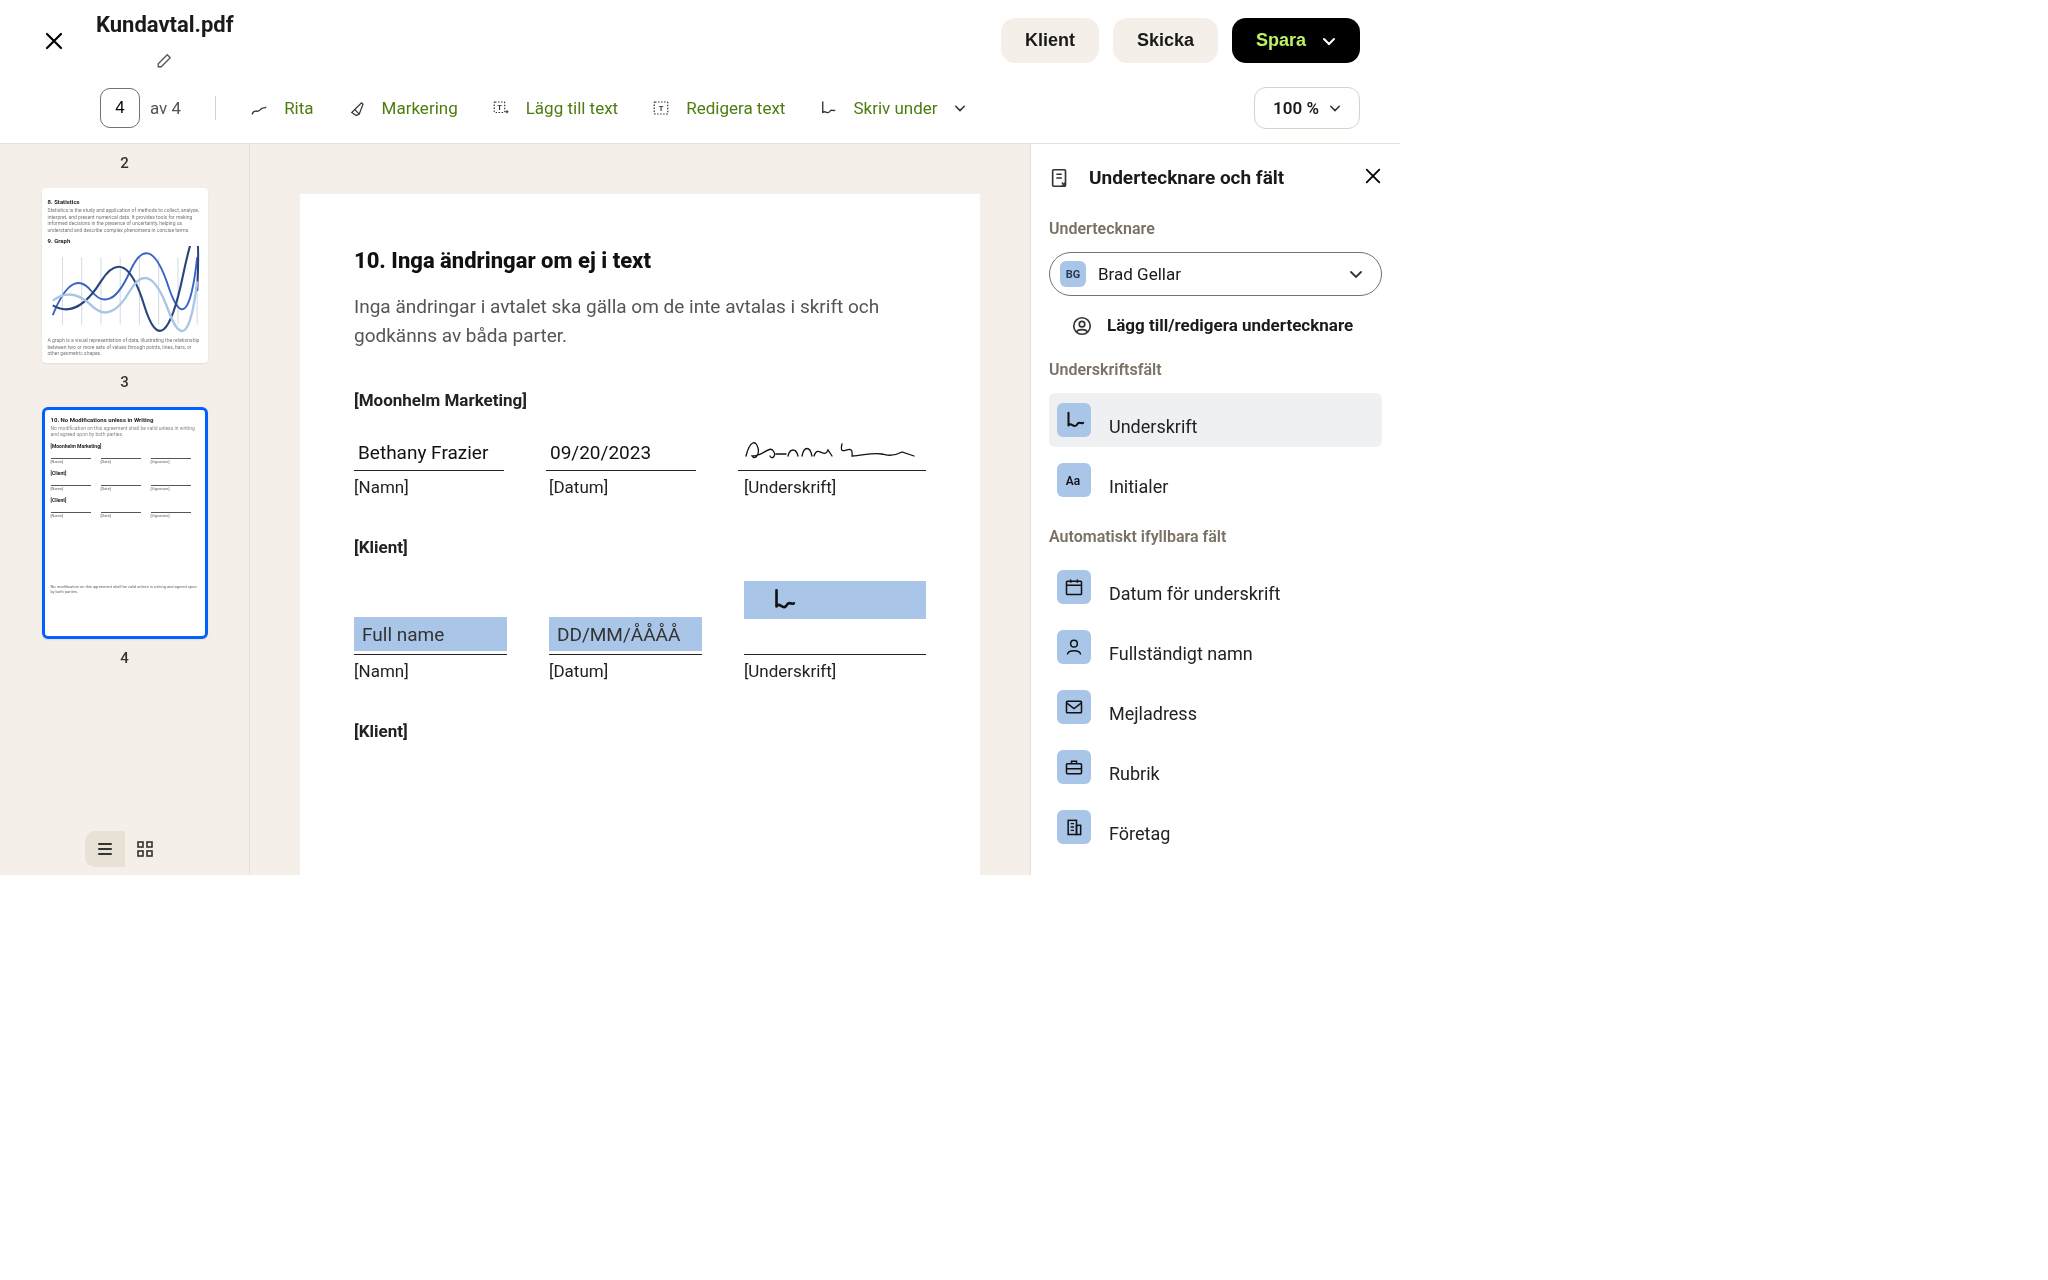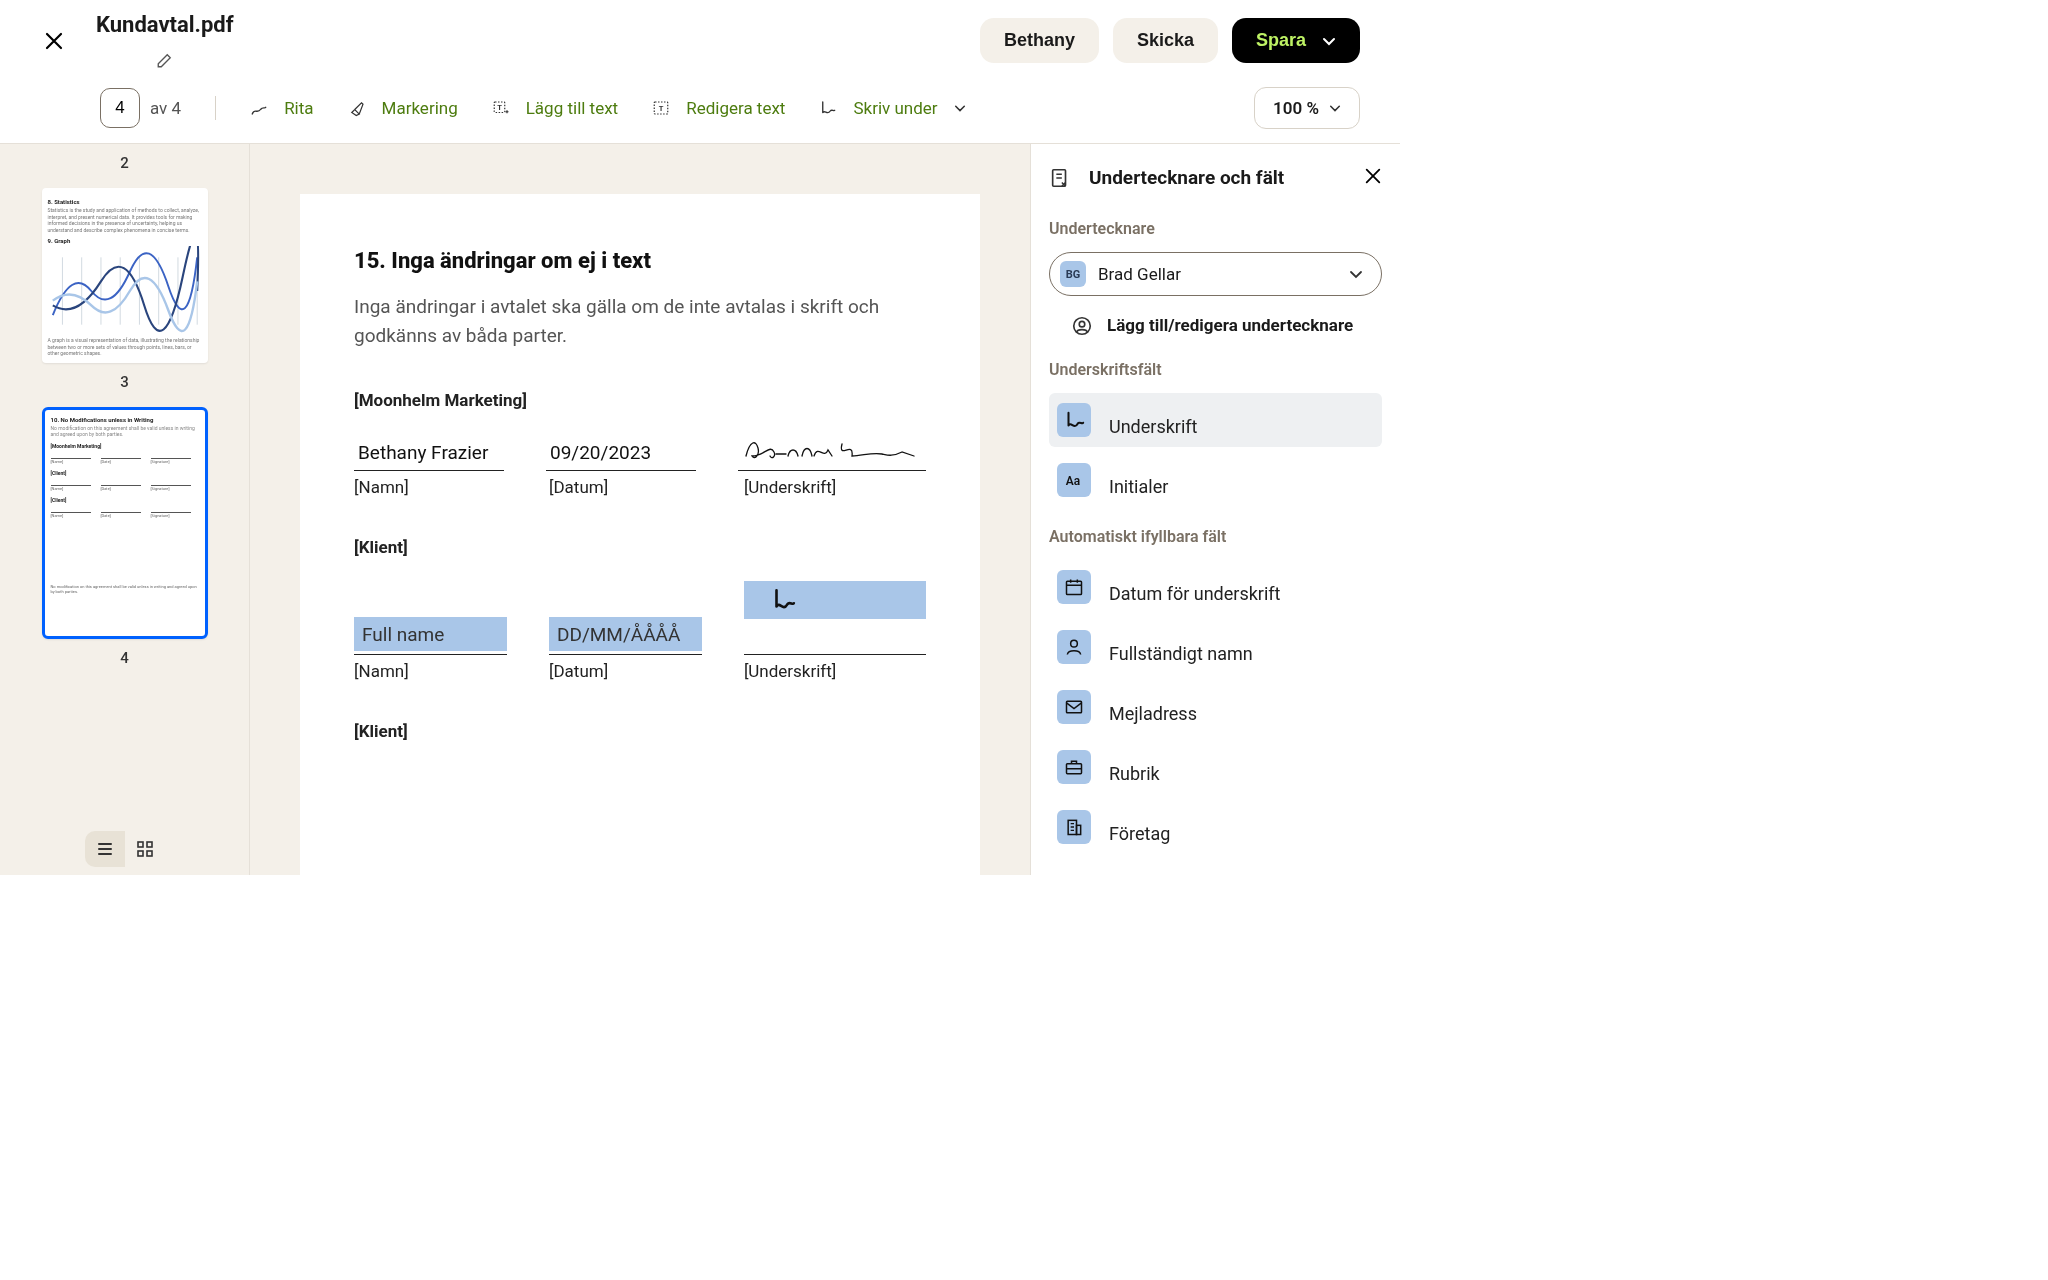--- a/index.html
+++ b/index.html
@@ -272,21 +272,21 @@
         </svg>
     </div>
     <div class="file-title">
       <span>Kundavtal.pdf</span>
       <svg width="18" height="18" viewBox="0 0 24 24">
           <path d="M3 21 L3 17 L15 5 L19 9 L7 21 Z M15 5 L19 9" fill="none" stroke="#555" stroke-width="1.8"></path>
         </svg>
     </div>
   </div>
   <div class="header-right">
-    <button class="btn btn-light"><span>Bethany</span></button>
+    <button class="btn btn-light"><span>Klient</span></button>
     <button class="btn btn-light"><span>Skicka</span></button>
     <button class="btn btn-dark">
       <span>Spara</span>
       <svg width="14" height="14" viewBox="0 0 14 14">
           <path d="M2 5 L7 10 L12 5" stroke="#fff" stroke-width="2" fill="none" stroke-linecap="round"></path>
         </svg>
     </button>
   </div>
 </div>
 
@@ -436,21 +436,21 @@
             <rect x="11" y="2" width="5" height="5" fill="none" stroke="#333" stroke-width="1.6"></rect>
             <rect x="2" y="11" width="5" height="5" fill="none" stroke="#333" stroke-width="1.6"></rect>
             <rect x="11" y="11" width="5" height="5" fill="none" stroke="#333" stroke-width="1.6"></rect>
           </svg>
       </div>
     </div>
   </div>
 
   <div class="canvas">
     <div class="page">
-      <div class="sec-title">15. Inga ändringar om ej i text</div>
+      <div class="sec-title">10. Inga ändringar om ej i text</div>
       <div class="sec-body">Inga ändringar i avtalet ska gälla om de inte avtalas i skrift och godkänns av båda parter.</div>
 
       <div class="party-label">[Moonhelm Marketing]</div>
       <div class="sig-row">
         <div class="sig-cell">
           <div class="sig-val">Bethany Frazier</div>
           <div class="sig-line"></div>
         </div>
         <div class="sig-cell">
           <div class="sig-val">09/20/2023</div>

